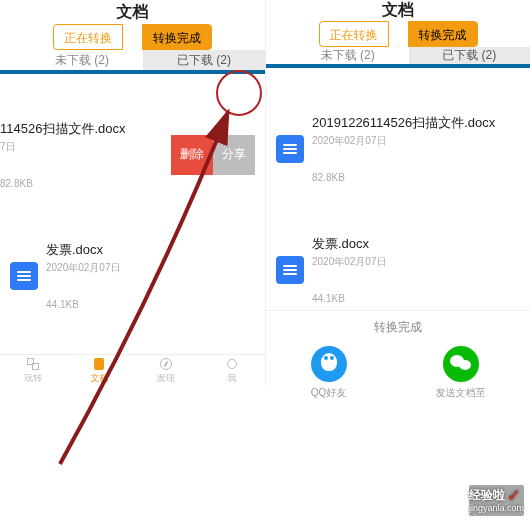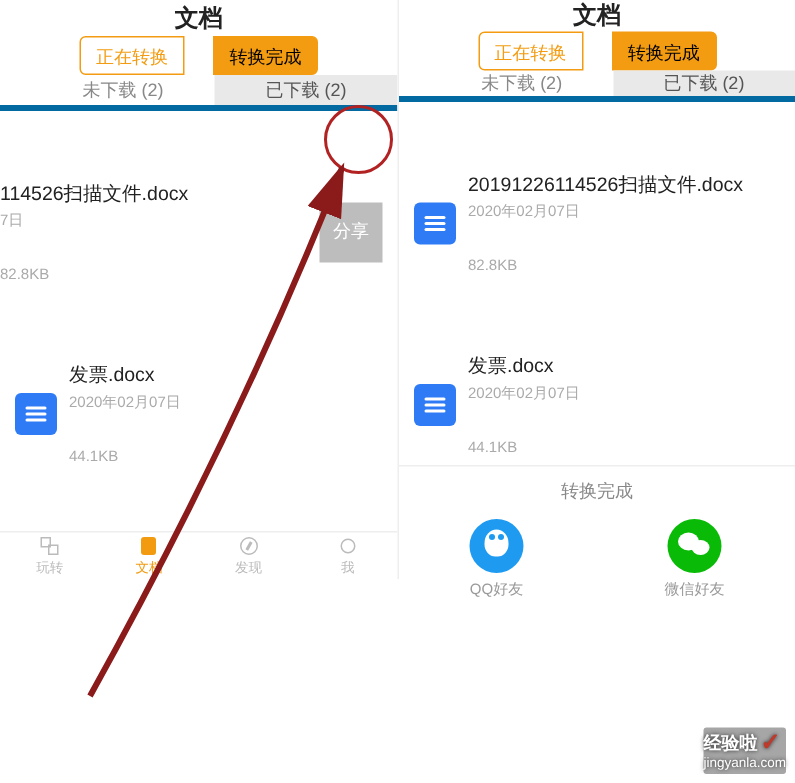--- a/index.html
+++ b/index.html
@@ -77,20 +77,21 @@
 
       <div class="row swiped">
         <div class="row-info" style="padding-left:0;">
           <span class="row-title">114526扫描文件.docx</span>
           <span class="row-meta">
             <span>7日</span>
             <span>82.8KB</span>
           </span>
         </div>
         <div class="swipe-actions">
+          <div class="act delete">删除</div>
           <div class="act share">分享</div>
         </div>
       </div>
 
       <div class="row">
         <div class="doc-icon"></div>
         <div class="row-info">
           <span class="row-title">发票.docx</span>
           <span class="row-meta">
             <span>2020年02月07日</span>
@@ -171,21 +172,21 @@
     </div>
     <div class="sheet">
       <div class="sheet-title">转换完成</div>
       <div class="sheet-row">
         <div class="sheet-item">
           <div class="qq-ic"></div>
           <span class="sheet-label">QQ好友</span>
         </div>
         <div class="sheet-item">
           <div class="wx-ic"></div>
-          <span class="sheet-label">微信好友</span>
+          <span class="sheet-label">发送文档至</span>
         </div>
       </div>
     </div>
   </div>
 </div>
 
 <div class="watermark">
   <div class="wm-box">
     <span class="wm-top">
       <span>经验啦</span>

